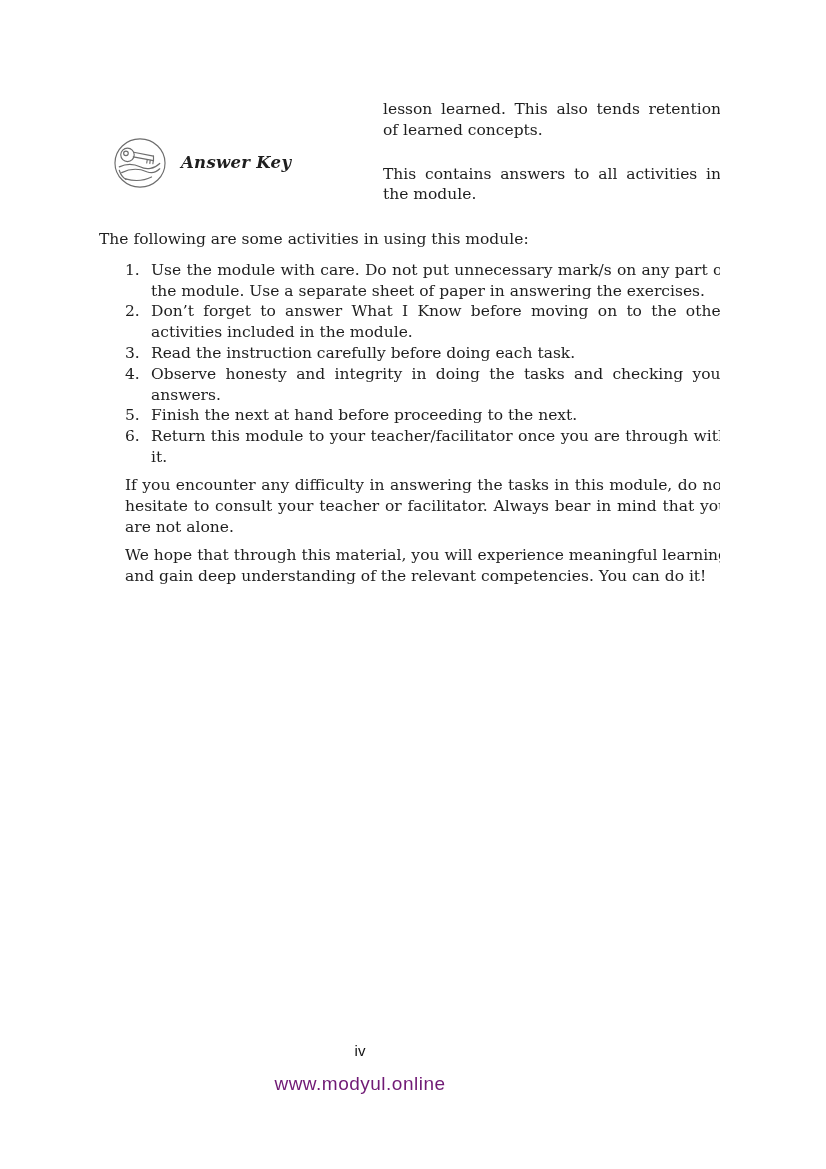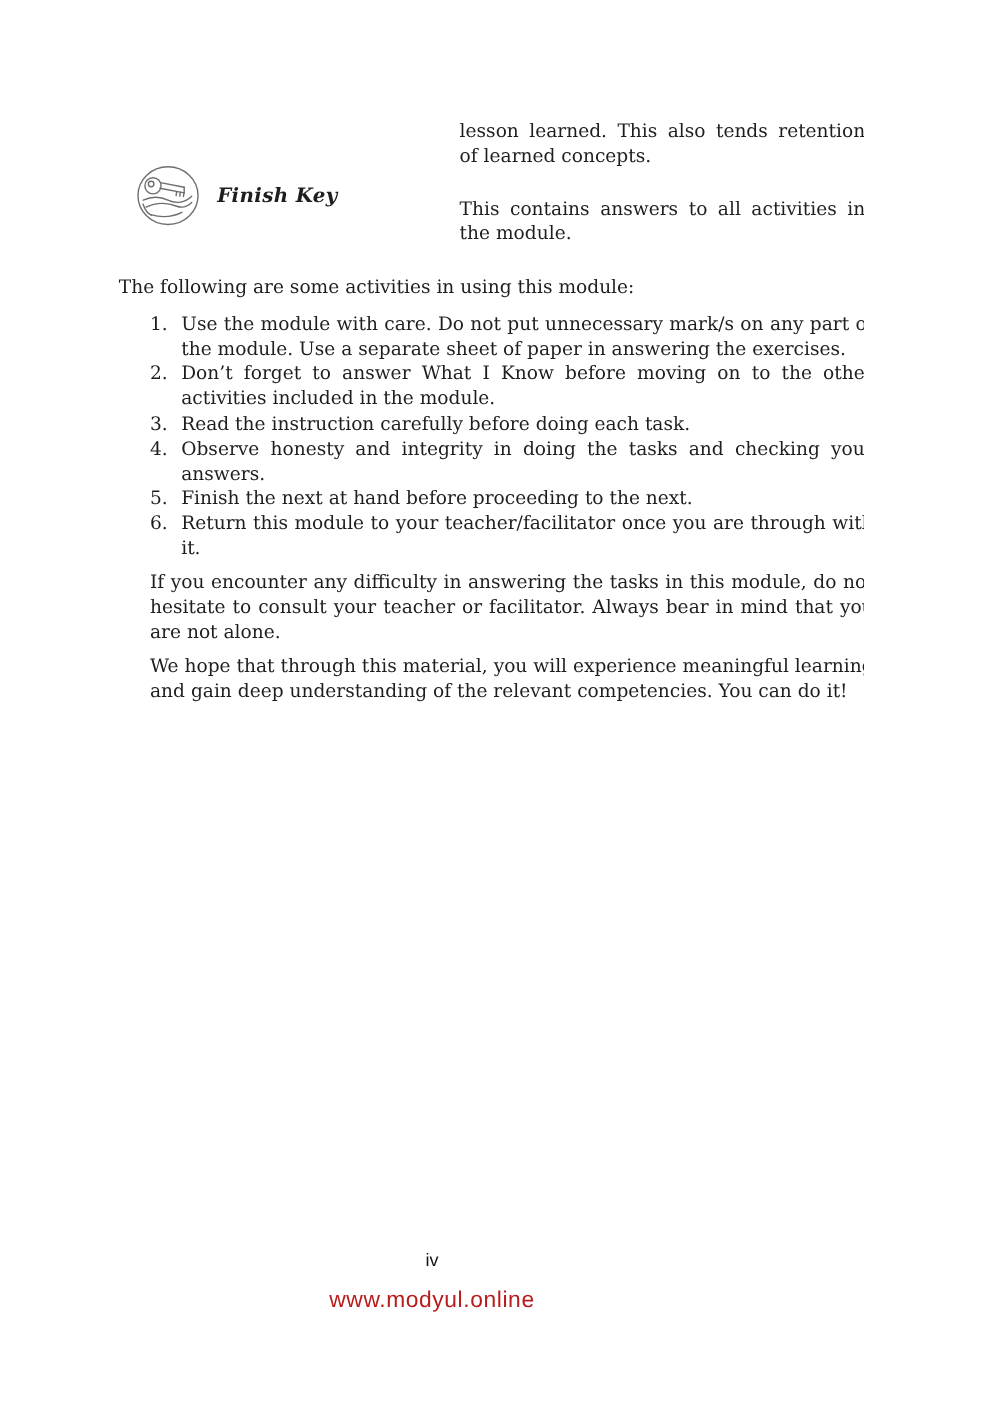--- a/index.html
+++ b/index.html
@@ -76,21 +76,21 @@
     color: #121212;
   }
   .watermark {
     position: absolute;
     left: 0; right: 0;
     top: 1074px;
     text-align: center;
     font-family: "Liberation Sans", "DejaVu Sans", sans-serif;
     font-size: 19px;
     letter-spacing: 0.5px;
-    color: #b91c1c;
+    color: #701a75;
   }
 </style>
 </head>
 <body>
 
 <div class="page">
 
   <div class="top-right">
     <p class="para1">lesson learned. This also tends retention of learned concepts.</p>
     <p class="para2">This contains answers to all activities in the module.</p>
@@ -111,21 +111,21 @@
         <path d="M35.5 23.6 L35 27"></path>
         <path d="M38.6 24.1 L38.2 27.4"></path>
         <path d="M41.8 24.6 L41.4 27.8"></path>
 
         <path d="M6.5 31 C14 27.5 22 28 28 31 C35 34.5 43 33 48.5 27.5"></path>
         <path d="M9 37 C18 32.5 28 33 35 36 C40 38 45 36.5 48.5 33"></path>
         <path d="M13 43.5 C22 46 32 45.5 40 41.5"></path>
         <path d="M6.5 34.5 C8 39.5 10.5 42.5 13.5 44"></path>
       </svg>
     </span>
-    <span class="answer-key-label">Finish Key</span>
+    <span class="answer-key-label">Answer Key</span>
   </div>
 
   <div class="body">
     <p class="para">The following are some activities in using this module:</p>
 
     <div class="reminders-list">
       <div class="list-item">
           <span class="num">1.</span>
           <span class="item-text"><span>Use the module with care. Do not put unnecessary mark/s on any part of the module. Use a separate sheet of paper in answering the exercises.</span><span class="ital"></span><span></span></span>
         </div>

